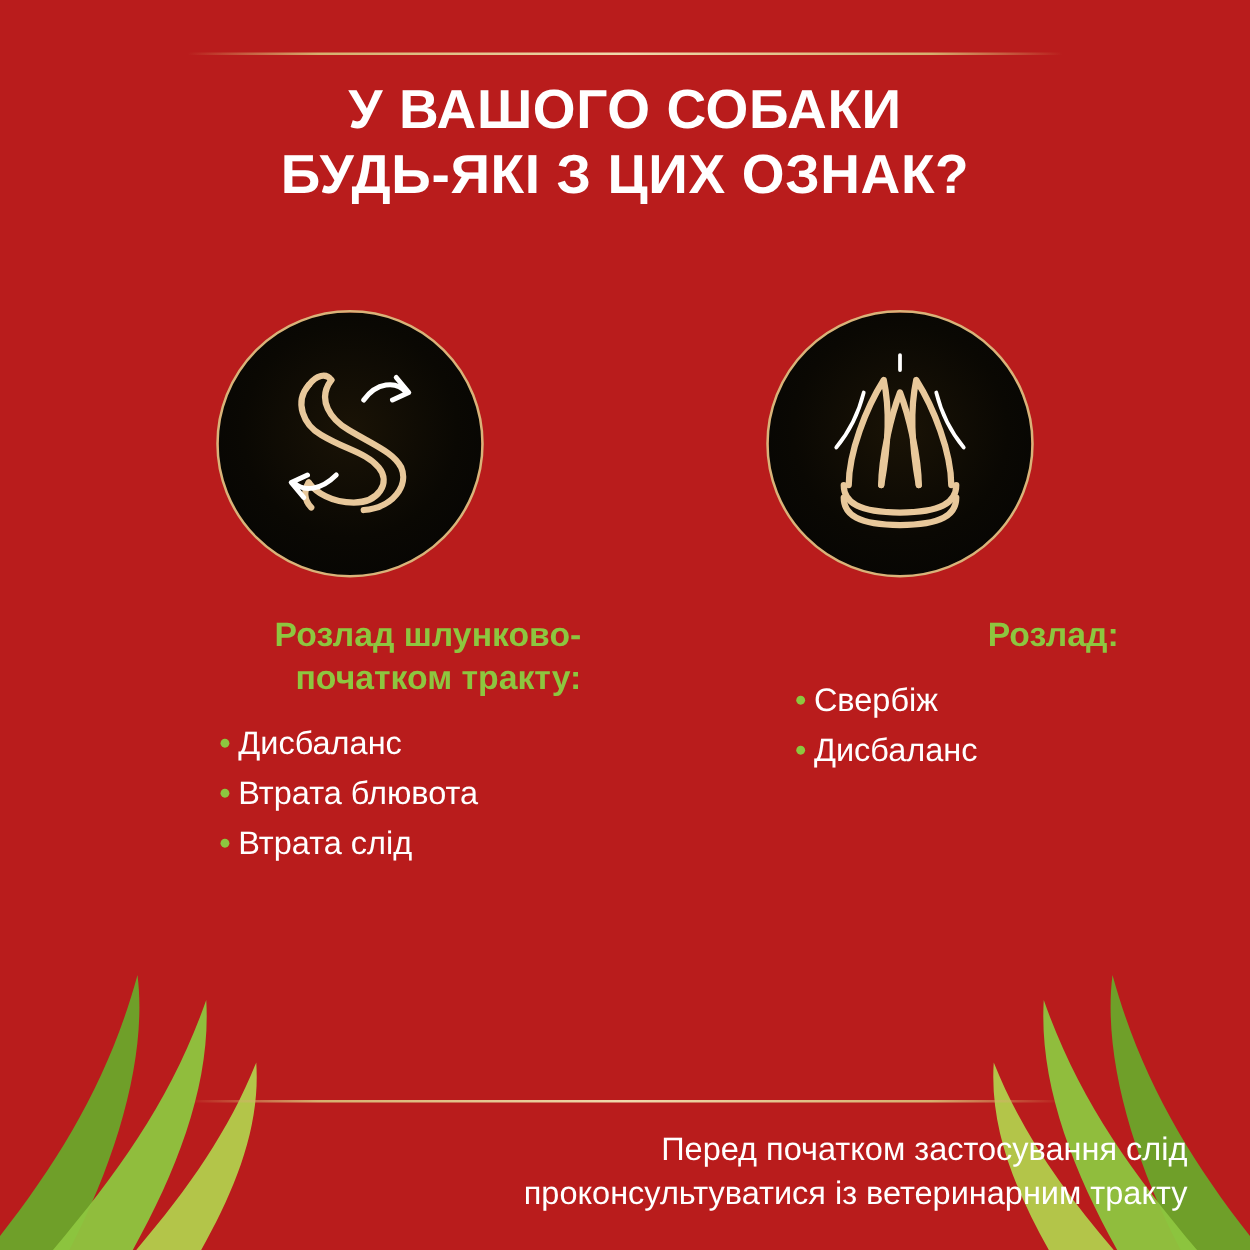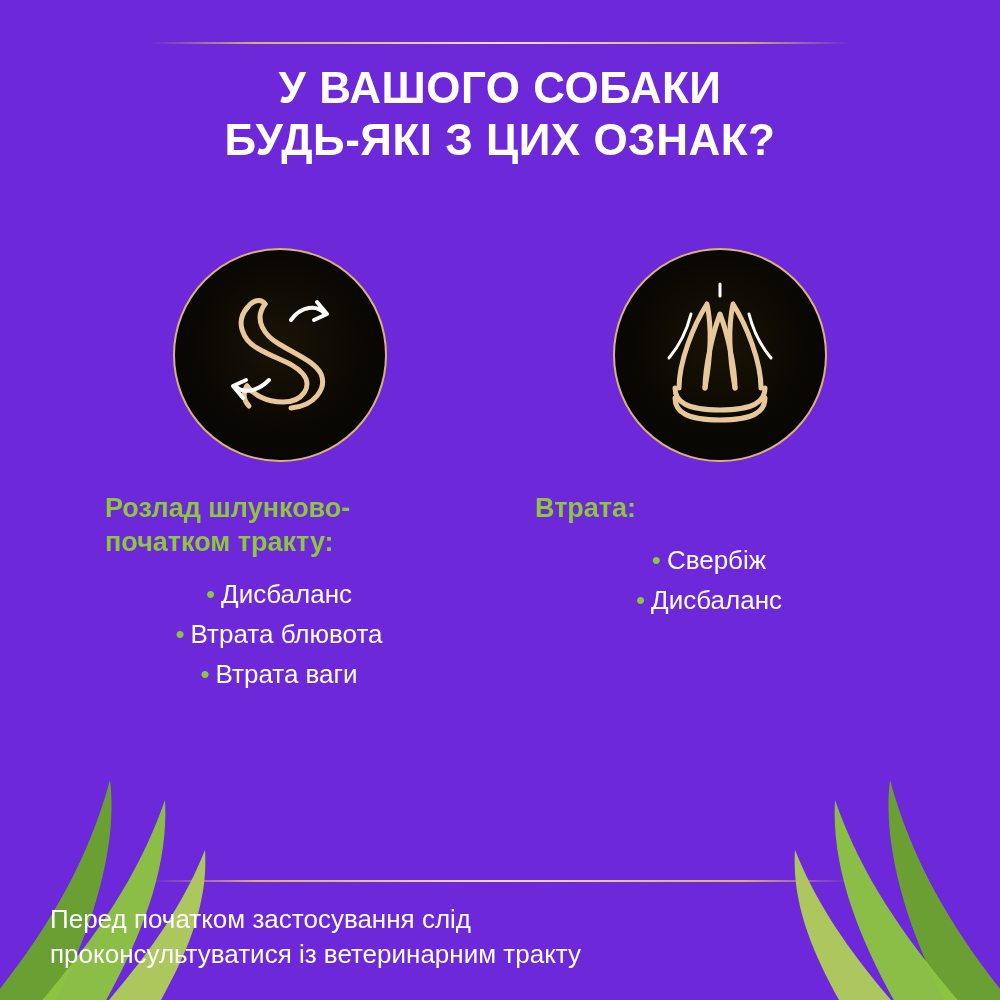--- a/index.html
+++ b/index.html
@@ -4,21 +4,21 @@
 <style>
   html, body {
     margin: 0;
     padding: 0;
     background: #000;
   }
   #page {
     position: relative;
     width: 1000px;
     height: 1000px;
-    background: #6d28d9;
+    background: #b91c1c;
     overflow: hidden;
     font-family: "Liberation Sans", sans-serif;
     color: #ffffff;
   }
 
   
   .swoosh {
     position: absolute;
     pointer-events: none;
   }
@@ -73,32 +73,31 @@
     border: 2px solid #d9b379;
     box-sizing: border-box;
     display: flex;
     align-items: center;
     justify-content: center;
     background: radial-gradient(circle at 50% 45%, #1a1306 0%, #0a0803 55%, #040404 100%);
   }
 
   .col-title {
     margin-top: 30px;
-    text-align: left;
+    text-align: right;
     color: #8dc63f;
     font-size: 27px;
     font-weight: bold;
     line-height: 1.25;
   }
 
   .bullets {
     margin: 14px 12px 0 0;
     padding: 0;
     list-style: none;
-    text-align: center;
   }
   .bullets li {
     font-size: 26px;
     line-height: 1.55;
     color: #ffffff;
     white-space: nowrap;
   }
   .bullets li .dot {
     color: #8dc63f;
     margin-right: 6px;
@@ -109,21 +108,21 @@
   .col-right .col-title { width: 360px; }
   .col-left .icon-circle { margin-left: -10px; }
   .col-right .icon-circle { margin-left: 10px; }
 
   
   .footer {
     position: absolute;
     bottom: 28px;
     left: 50px;
     width: 900px;
-    text-align: left;
+    text-align: right;
     font-size: 26px;
     line-height: 1.35;
     color: #ffffff;
   }
   .footer .line { display: block; }
 </style>
 </head>
 <body>
 
 <div id="page">
@@ -166,21 +165,21 @@
           </g>
         </svg>
       </div>
       <div class="col-title">
         <span>Розлад шлунково-</span><br>
         <span>початком тракту:</span>
       </div>
       <ul class="bullets">
         <li><span class="dot">•</span><span>Дисбаланс</span></li>
         <li><span class="dot">•</span><span>Втрата блювота</span></li>
-        <li><span class="dot">•</span><span>Втрата ваги</span></li>
+        <li><span class="dot">•</span><span>Втрата слід</span></li>
       </ul>
     </div>
 
     <div class="col col-right">
       <div class="icon-circle">
         <svg width="170" height="170" viewBox="0 0 170 170">
           <g fill="none" stroke="#e8c89b" stroke-width="5" stroke-linecap="round" stroke-linejoin="round">
             <path d="M44,118 C44,92 58,56 72,34 C78,62 74,96 70,118"></path>
             <path d="M126,118 C126,92 112,56 98,34 C92,62 96,96 100,118"></path>
             <path d="M70,118 C70,96 78,62 85,44 C92,62 100,96 100,118"></path>
@@ -188,21 +187,21 @@
             <path d="M40,128 C40,142 52,150 85,150 C118,150 130,142 130,128"></path>
           </g>
           <g fill="none" stroke="#ffffff" stroke-width="3" stroke-linecap="round">
             <path d="M34,88 C44,76 52,60 56,44"></path>
             <path d="M136,88 C126,76 118,60 114,44"></path>
             <path d="M85,26 L85,14"></path>
           </g>
         </svg>
       </div>
       <div class="col-title">
-        <span>Втрата:</span>
+        <span>Розлад:</span>
       </div>
       <ul class="bullets">
         <li><span class="dot">•</span><span>Свербіж</span></li>
         <li><span class="dot">•</span><span>Дисбаланс</span></li>
       </ul>
     </div>
 
   </div>
 
   <div class="rule rule-bottom"></div>

